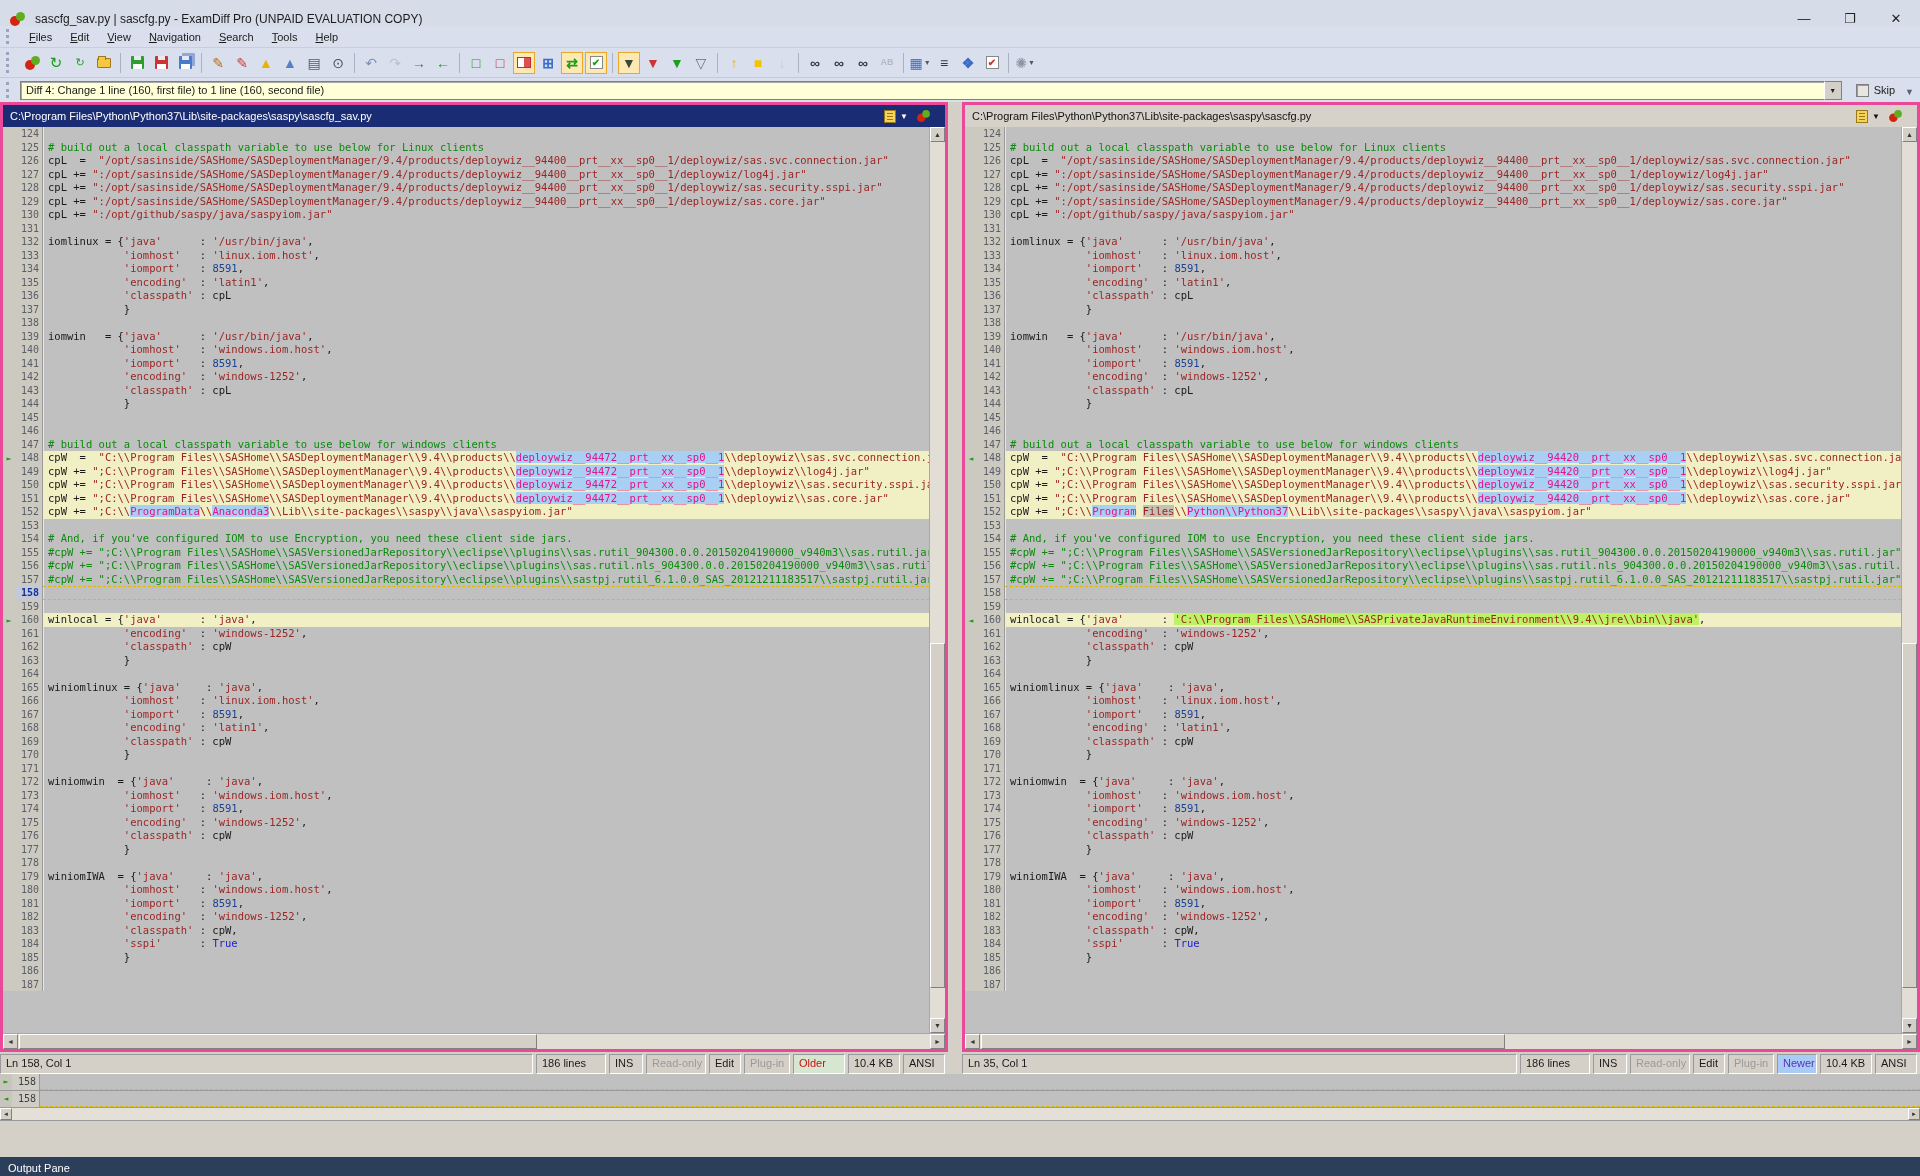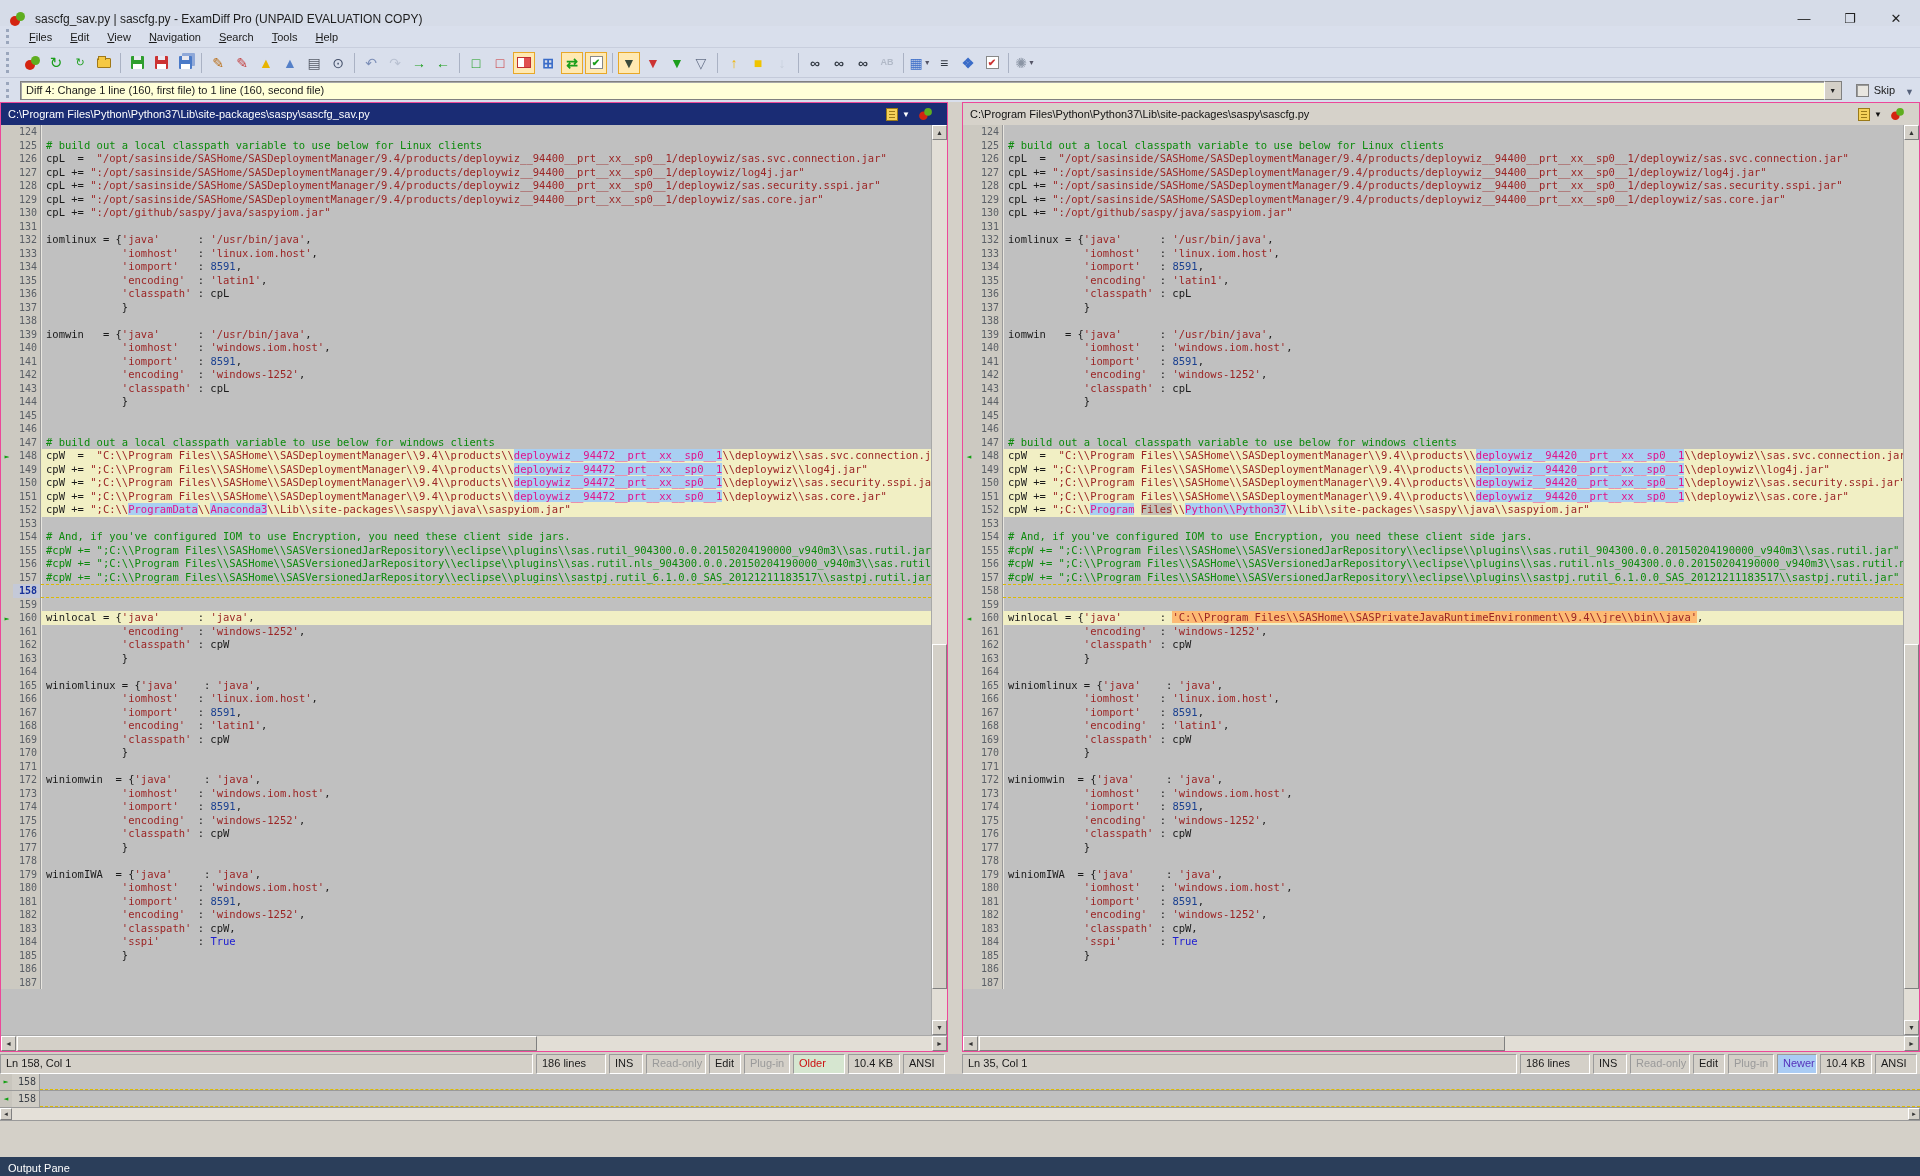--- a/index.html
+++ b/index.html
@@ -43,21 +43,21 @@
   
   .diffbar { height:24px; background:#d9dfec; display:flex; align-items:center; flex:none; padding-right:4px; }
   .diff-combo { flex:1; height:19px; background:#ffffd8; border:1px solid #808080; border-right:none; box-shadow:inset 1px 1px 0 #a8a8a8; display:flex; align-items:center; padding:0 5px; white-space:nowrap; overflow:hidden; }
   .combo-btn { width:18px; height:19px; background:#d4d0c8; border:1px solid #808080; border-left:1px solid #fff; display:flex; align-items:center; justify-content:center; font-size:7px; color:#222; }
   .skip-wrap { display:flex; align-items:center; gap:5px; padding:0 8px 0 14px; }
   .checkbox { width:13px; height:13px; background:#e8e6e0; border:1px solid #808080; box-shadow:inset 1px 1px 0 #999; }
   .chevron { color:#55617a; font-size:9px; padding:4px 2px 0 2px; }
 
   
   .panes-row { height:950px; display:flex; flex:none; }
-  .pane { border:1px solid #ec4899; background:#c0c0c0; display:flex; flex-direction:column; }
+  .pane { border:3px solid #ec4899; background:#c0c0c0; display:flex; flex-direction:column; }
   .pane.left { width:948px; }
   .pane.right { width:958px; }
   .pane-gap { width:14px; flex:none; }
   .pane-header { height:22px; display:flex; align-items:center; padding:0 4px 0 7px; flex:none; }
   .pane-header.active { background:#1a2c74; color:#fff; }
   .pane-header.inactive { background:#d6d2ca; color:#111; }
   .pane-header .ph-path { white-space:nowrap; overflow:hidden; flex:1; }
   .ph-icons { display:flex; align-items:center; gap:4px; }
   .ic-copy { width:12px; height:13px; background:#f5d25a; border:1px solid #9a7a18; position:relative; }
   .ic-copy:before { content:""; position:absolute; left:2px; top:2px; right:2px; height:1px; background:#9a7a18; box-shadow:0 3px 0 #9a7a18, 0 6px 0 #9a7a18; }
@@ -73,21 +73,21 @@
   .cc { flex:1; white-space:pre; overflow:hidden; padding-left:5px; color:#1a1a1a; }
   .crow.bgy .cc { background:#f1efc4; }
   .crow.cur .cc { border-top:1px dashed #dcbb00; border-bottom:1px dashed #dcbb00; line-height:11.5px; }
   .sg-d { color:#1a1a1a; }
   .sg-s { color:#9b2424; }
   .sg-c { color:#0c8a0c; }
   .sg-n { color:#1a4090;text-align:center; }
   .sg-b { color:#2020d0; }
   .sg-ib { background:#a9cff2; color:#e0148c; }
   .sg-ig { background:#c4c0b6; color:#9b2424; }
-  .sg-iy { background:#fdba74; color:#9b2424; }
+  .sg-iy { background:#bef264; color:#9b2424; }
 
   
   .vscroll { width:16px; flex:none; background:#e2ded6; border-left:1px solid #a8a8a8; position:relative; }
   .sb-btn { position:absolute; left:0; width:15px; height:15px; background:#d4d0c8; border:1px solid; border-color:#fff #808080 #808080 #fff; font-size:7px; color:#333; text-align:center; line-height:13px; }
   .sb-btn.up { top:0; } .sb-btn.dn { bottom:0; }
   .v-thumb { position:absolute; left:0; width:15px; top:57%; height:38%; background:#d4d0c8; border:1px solid; border-color:#fff #808080 #808080 #fff; }
   .hscroll { height:16px; flex:none; background:#e2ded6; border-top:1px solid #a8a8a8; position:relative; }
   .hb { position:absolute; top:0; width:15px; height:15px; background:#d4d0c8; border:1px solid; border-color:#fff #808080 #808080 #fff; font-size:7px; color:#333; text-align:center; line-height:13px; }
   .hb.lf { left:0; } .hb.rt { right:0; }
   .h-thumb { position:absolute; top:0; left:16px; width:55%; height:15px; background:#d4d0c8; border:1px solid; border-color:#fff #808080 #808080 #fff; }

